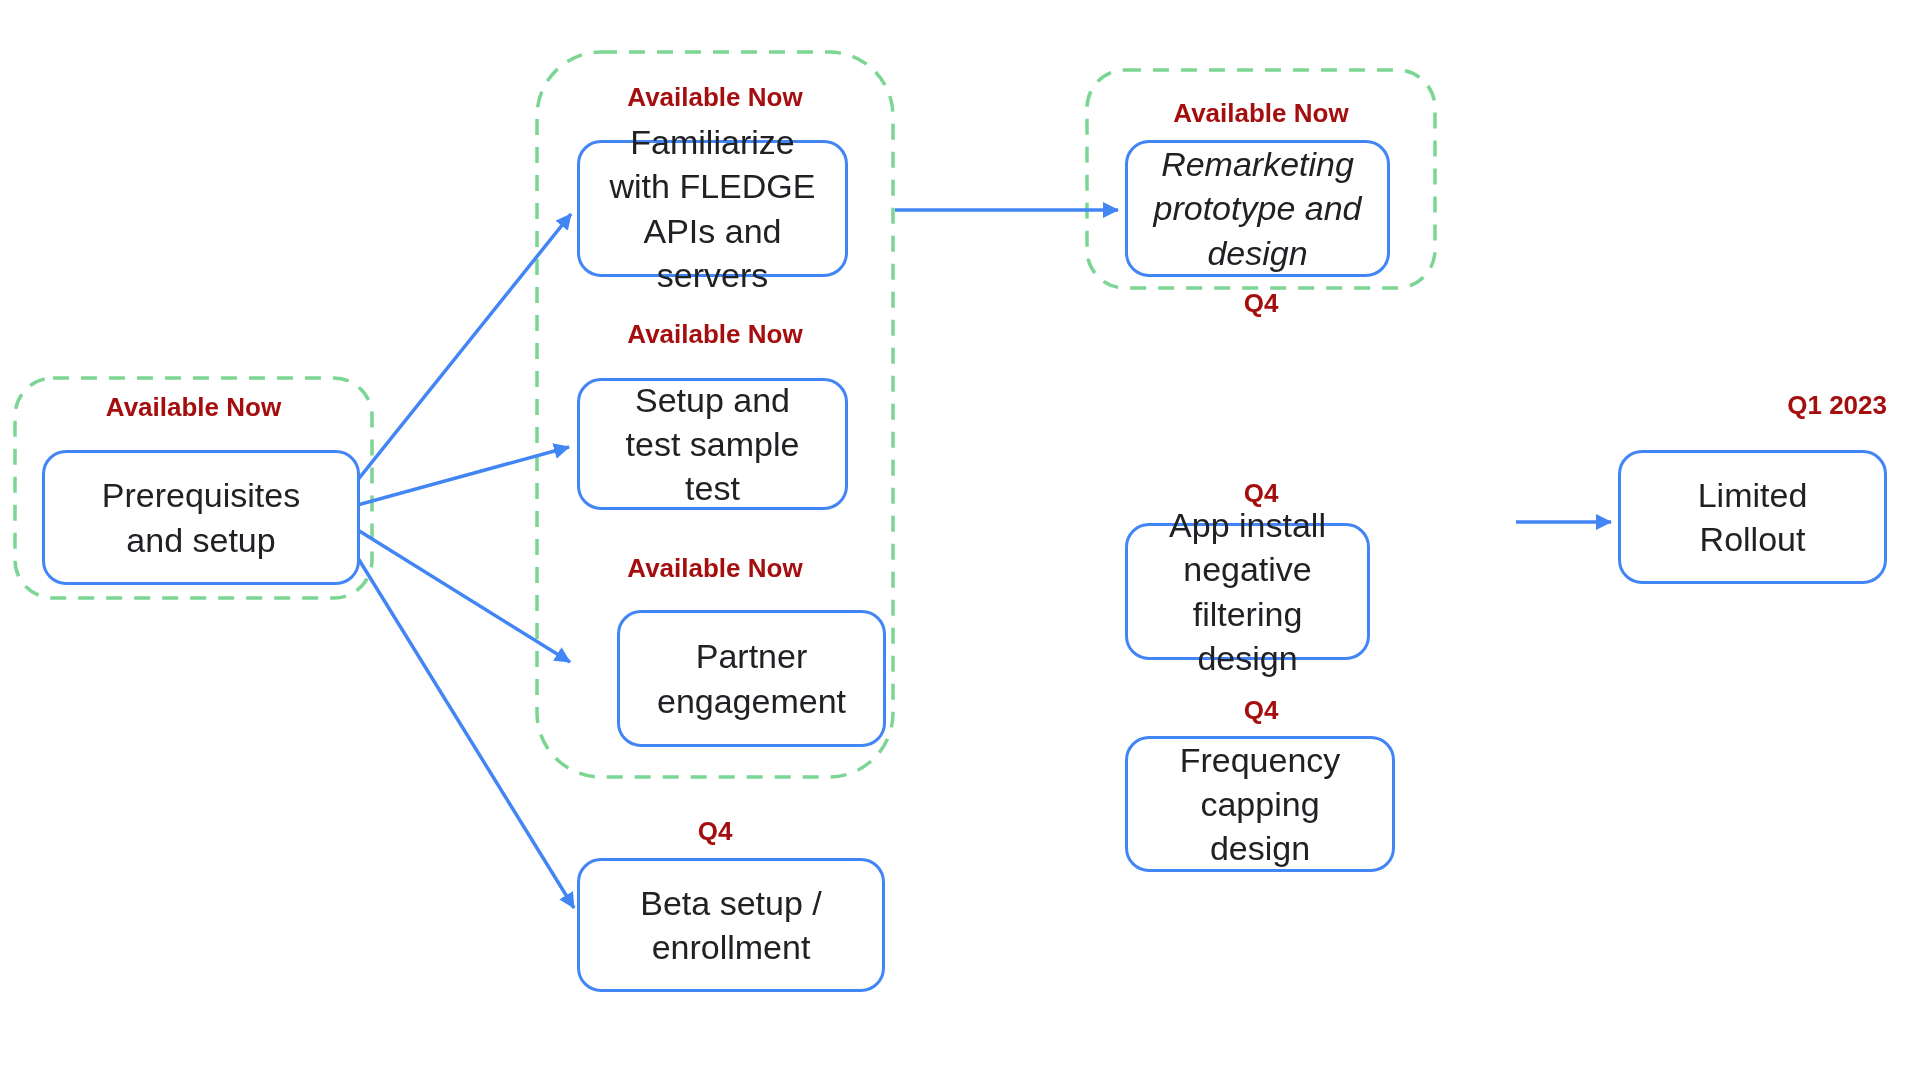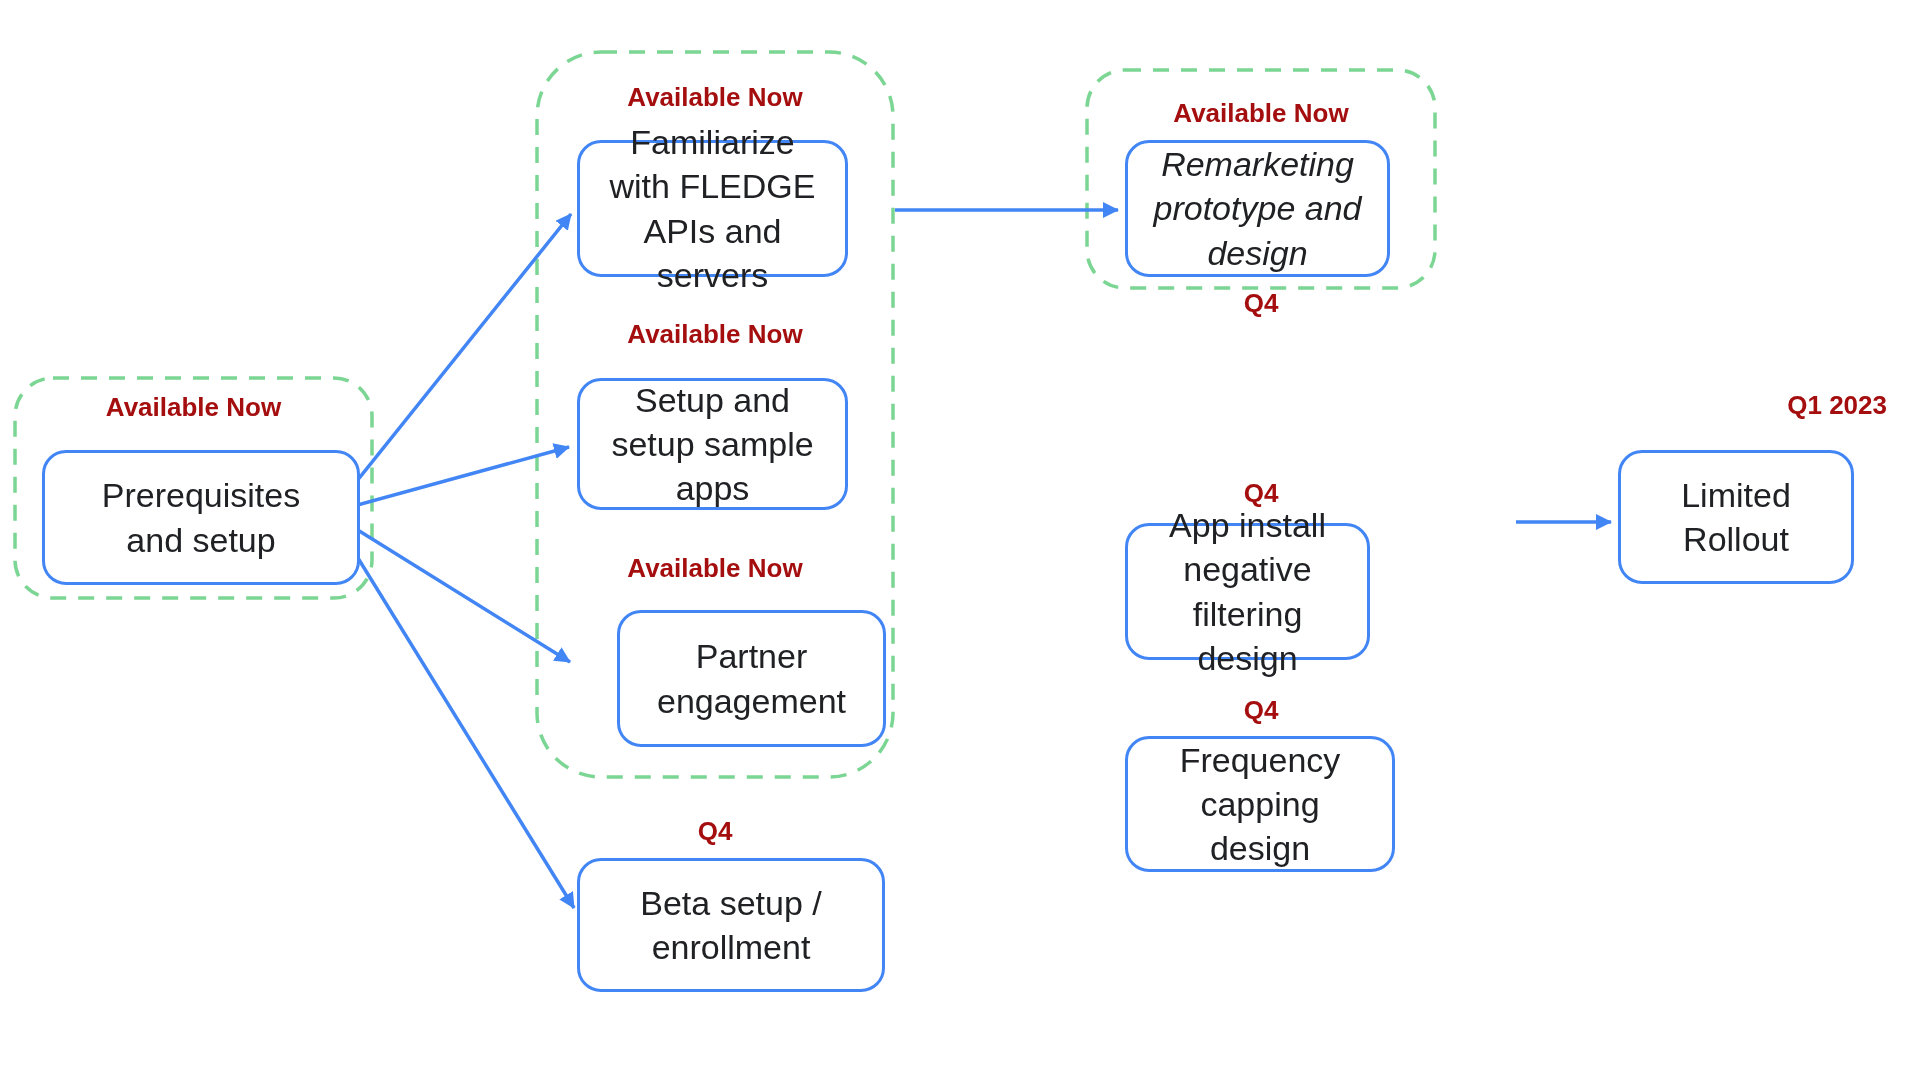--- a/index.html
+++ b/index.html
@@ -67,35 +67,35 @@
     <line x1="1516" y1="522" x2="1611" y2="522" stroke-width="3.5" marker-end="url(#arrowhead)" style="stroke:var(--arrow)"></line>
   </svg>
 
   <div class="status-label" style="left:15px;top:392px;width:357px;">Available Now</div>
   <div class="node" style="left:42px;top:450px;width:318px;height:135px;">Prerequisites and setup</div>
 
   <div class="status-label" style="left:537px;top:82px;width:356px;">Available Now</div>
   <div class="node" style="left:577px;top:140px;width:271px;height:137px;">Familiarize with FLEDGE APIs and servers</div>
 
   <div class="status-label" style="left:537px;top:319px;width:356px;">Available Now</div>
-  <div class="node" style="left:577px;top:378px;width:271px;height:132px;">Setup and setup sample apps</div>
+  <div class="node" style="left:577px;top:378px;width:271px;height:132px;">Setup and test sample test</div>
 
   <div class="status-label" style="left:537px;top:553px;width:356px;">Available Now</div>
   <div class="node" style="left:577px;top:610px;width:269px;height:137px;margin-left:40px;">Partner engagement</div>
 
   <div class="status-label" style="left:537px;top:816px;width:356px;">Q4</div>
   <div class="node" style="left:577px;top:858px;width:308px;height:134px;">Beta setup / enrollment</div>
 
   <div class="status-label" style="left:1087px;top:98px;width:348px;">Available Now</div>
   <div class="node" style="left:1125px;top:140px;width:265px;height:137px;font-style:italic;">Remarketing prototype and design</div>
 
   <div class="status-label" style="left:1087px;top:288px;width:348px;">Q4</div>
 
   <div class="status-label" style="left:1087px;top:478px;width:348px;">Q4</div>
   <div class="node" style="left:1125px;top:523px;width:245px;height:137px;">App install negative filtering design</div>
 
   <div class="status-label" style="left:1087px;top:695px;width:348px;">Q4</div>
   <div class="node" style="left:1125px;top:736px;width:270px;height:136px;">Frequency capping design</div>
 
   <div class="status-label" style="left:1618px;top:390px;width:269px;text-align:right;">Q1 2023</div>
-  <div class="node" style="left:1618px;top:450px;width:236px;height:134px;">Limited Rollout</div>
+  <div class="node" style="left:1618px;top:450px;width:269px;height:134px;">Limited Rollout</div>
 
 </div>
 
 </body></html>

